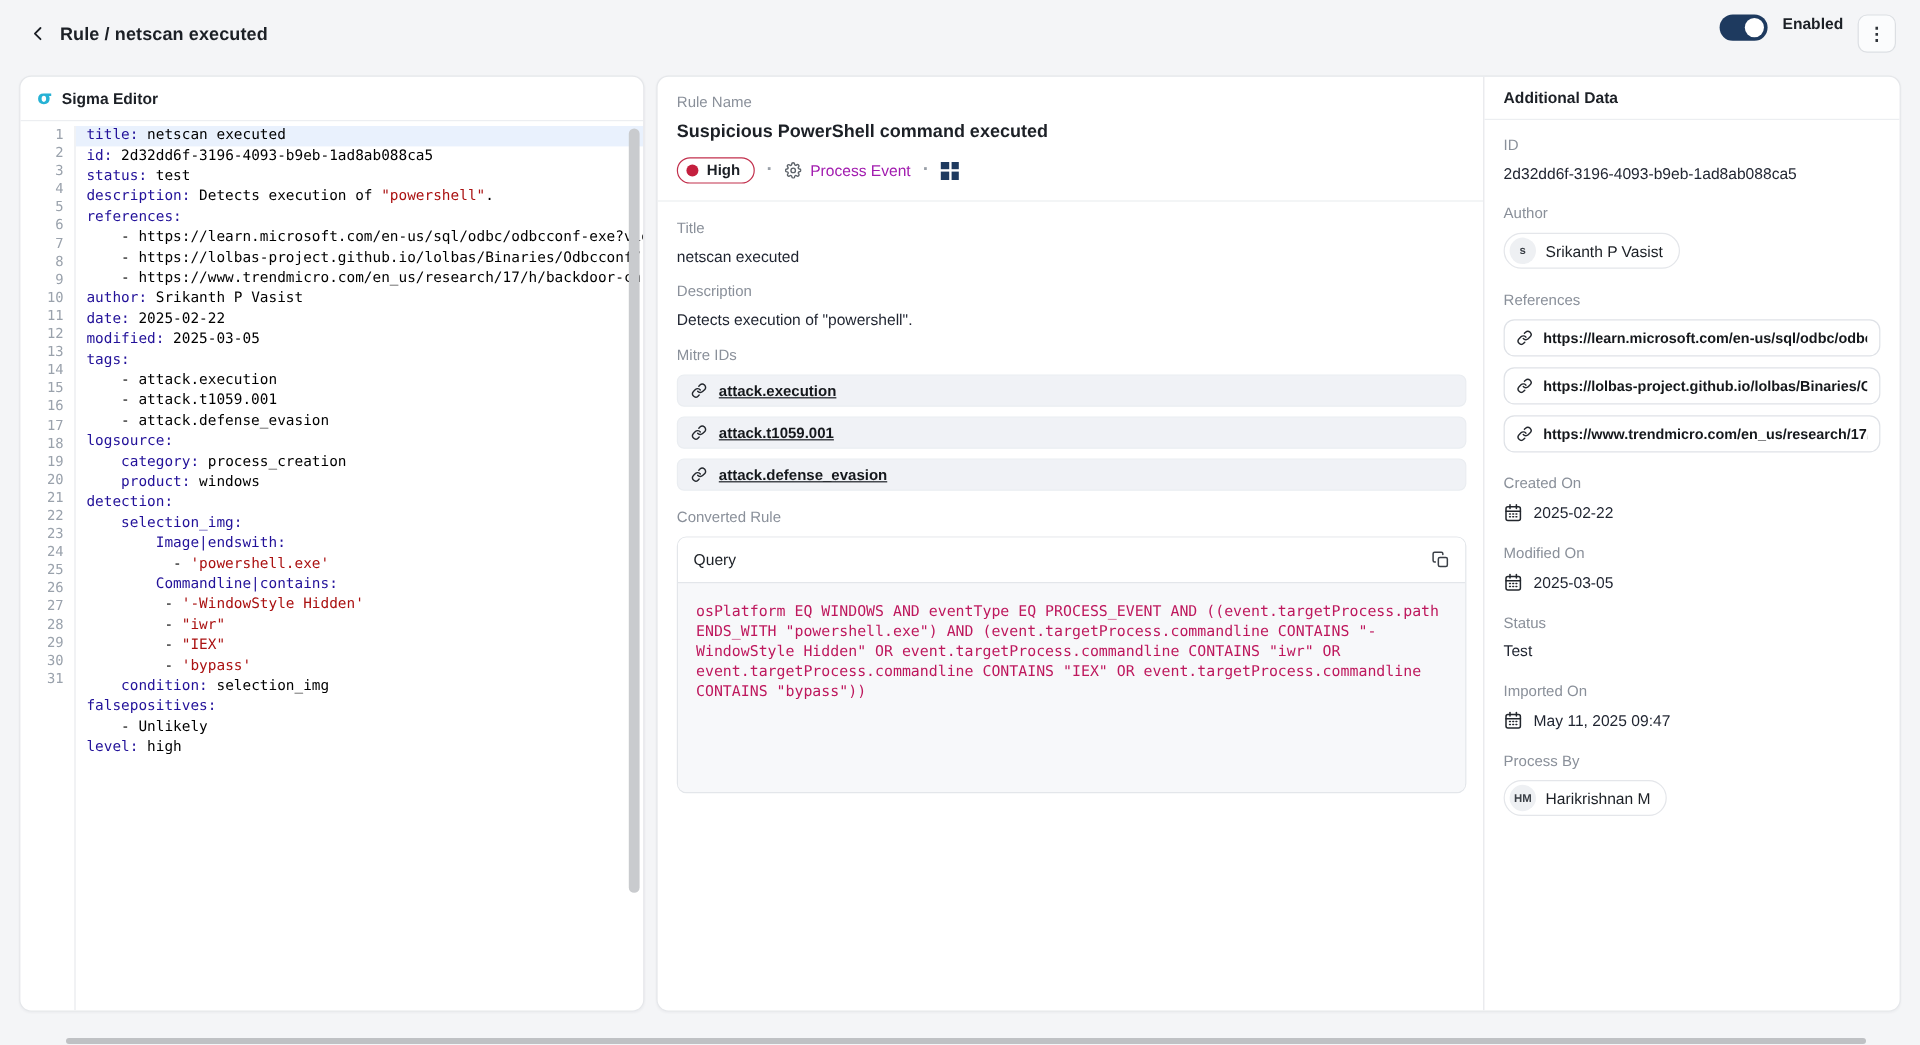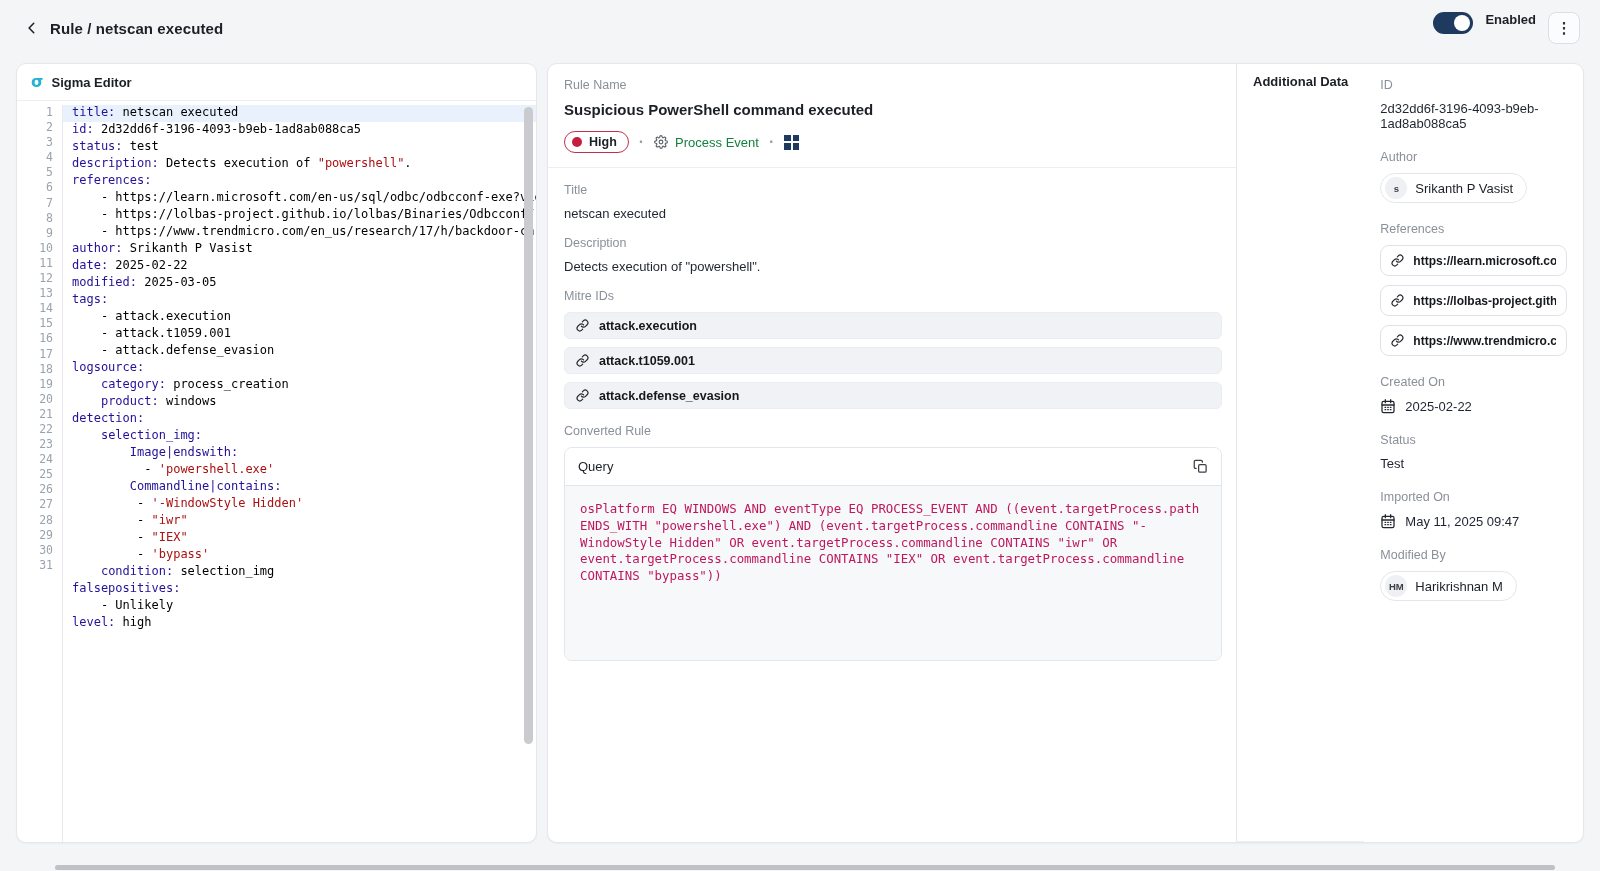--- a/index.html
+++ b/index.html
@@ -39,39 +39,39 @@
   
   .main-card { flex:1; display:flex; }
   .detail-pane { flex:1; padding:14px 14px 0 16px; overflow:hidden; }
   .section-label { font-size:12.5px; color:#8a909a; margin-bottom:9px; }
   .rule-name { font-size:15px; font-weight:700; margin-bottom:13px; }
   .badge-row { display:flex; align-items:center; gap:10px; padding-bottom:14px; }
   .sev-badge { display:inline-flex; align-items:center; gap:7px; height:22px; padding:0 11px 0 7px; border:1px solid #c2304d; border-radius:11px; background:#fff; cursor:default; }
   .sev-dot { width:10px; height:10px; border-radius:50%; background:#c41f3e; }
   .sev-text { font-size:12.5px; font-weight:600; color:#1c2026; }
   .dot-sep::before { content:"·"; color:#9aa0a8; font-weight:700; }
-  .event-type { display:flex; align-items:center; gap:7px; font-size:13px; color:#15803d; }
+  .event-type { display:flex; align-items:center; gap:7px; font-size:13px; color:#a21caf; }
   .gear-icon { color:#5c6269; display:flex; }
   .win-logo { width:15px; height:15px; display:grid; grid-template-columns:1fr 1fr; grid-template-rows:1fr 1fr; gap:1.5px; }
   .win-logo span { background:#1e3a5f; }
   .hdivider { border-top:1px solid #eceef1; margin:0 -14px 0 -16px; }
   .field { margin-top:15px; }
   .field-value { font-size:13px; color:#1f2430; }
-  .mitre-list { margin-top:2px; }
+  .mitre-list { margin-top:2px;text-decoration:underline; }
   .mitre-row { display:flex; align-items:center; gap:10px; height:27px; background:#f0f2f6; border:1px solid #eaedf1; border-radius:6px; padding:0 11px; margin-bottom:8px; cursor:pointer; }
   .mitre-text { font-size:12.5px; font-weight:700; color:#15181c; }
   .link-icon { display:flex; color:#24282e; }
   .query-card { border:1px solid #e3e6ea; border-radius:8px; margin-top:2px; overflow:hidden; }
   .query-header { height:37px; display:flex; align-items:center; justify-content:space-between; padding:0 13px; background:#fff; }
   .query-title { font-size:13px; font-weight:500; color:#1c2026; }
   .copy-btn { display:flex; color:#3a3f46; cursor:pointer; }
   .query-body { background:#f7f8fa; border-top:1px solid #e3e6ea; padding:15px 15px; min-height:175px; }
   .query-text { font-family:"DejaVu Sans Mono", monospace; font-size:12.4px; line-height:16.8px; color:#be185d; white-space:pre-wrap; word-break:break-word; }
   
-  .side-pane { width:347px; flex:none; border-left:1px solid #e5e7ea; display:flex; }
+  .side-pane { width:347px; flex:none; border-left:1px solid #e5e7ea; display:flex; flex-direction:column; }
   .side-header { padding:10px 16px; border-bottom:1px solid #eceef1; font-size:13px; font-weight:700; flex:none; }
   .side-body { padding:14px 16px; overflow:hidden; }
   .side-section { margin-bottom:19px; }
   .side-label { font-size:12.5px; color:#8a909a; margin-bottom:9px; }
   .side-value { font-size:13px; color:#1f2430; }
   .person-chip { display:inline-flex; align-items:center; gap:8px; border:1px solid #e4e6ea; border-radius:16px; padding:3px 13px 3px 4px; background:#fff; }
   .avatar { width:22px; height:22px; border-radius:50%; background:#eef0f3; display:flex; align-items:center; justify-content:center; font-size:9.5px; font-weight:700; color:#3a3f46; }
   .person-name { font-size:13px; font-weight:500; color:#1c2026; }
   .ref-box { display:flex; align-items:center; gap:9px; height:31px; border:1px solid #dfe2e7; border-radius:9px; padding:0 10px; margin-bottom:9px; background:#fff; cursor:pointer; overflow:hidden; }
   .ref-text { font-size:12px; font-weight:700; color:#15181c; white-space:nowrap; overflow:hidden; }
@@ -331,20 +331,40 @@
                   <line x1="15.5" y1="14" x2="16.5" y2="14"></line>
                   <line x1="7.5" y1="17.5" x2="8.5" y2="17.5"></line>
                   <line x1="11.5" y1="17.5" x2="12.5" y2="17.5"></line>
                   <line x1="15.5" y1="17.5" x2="16.5" y2="17.5"></line>
                 </svg>
             </span>
             <span>2025-02-22</span>
           </div>
         </div>
         <div class="side-section">
+          <div class="side-label">Modified On</div>
+          <div class="date-row">
+            <span class="cal-icon">
+              <svg width="16" height="16" viewBox="0 0 24 24" fill="none" stroke="currentColor" stroke-width="1.9" stroke-linecap="round">
+                  <rect x="3" y="5" width="18" height="17" rx="2.5"></rect>
+                  <line x1="8" y1="2.5" x2="8" y2="7"></line>
+                  <line x1="16" y1="2.5" x2="16" y2="7"></line>
+                  <line x1="3" y1="10.5" x2="21" y2="10.5"></line>
+                  <line x1="7.5" y1="14" x2="8.5" y2="14"></line>
+                  <line x1="11.5" y1="14" x2="12.5" y2="14"></line>
+                  <line x1="15.5" y1="14" x2="16.5" y2="14"></line>
+                  <line x1="7.5" y1="17.5" x2="8.5" y2="17.5"></line>
+                  <line x1="11.5" y1="17.5" x2="12.5" y2="17.5"></line>
+                  <line x1="15.5" y1="17.5" x2="16.5" y2="17.5"></line>
+                </svg>
+            </span>
+            <span>2025-03-05</span>
+          </div>
+        </div>
+        <div class="side-section">
           <div class="side-label">Status</div>
           <div class="side-value">Test</div>
         </div>
         <div class="side-section">
           <div class="side-label">Imported On</div>
           <div class="date-row">
             <span class="cal-icon">
               <svg width="16" height="16" viewBox="0 0 24 24" fill="none" stroke="currentColor" stroke-width="1.9" stroke-linecap="round">
                   <rect x="3" y="5" width="18" height="17" rx="2.5"></rect>
                   <line x1="8" y1="2.5" x2="8" y2="7"></line>
@@ -355,21 +375,21 @@
                   <line x1="15.5" y1="14" x2="16.5" y2="14"></line>
                   <line x1="7.5" y1="17.5" x2="8.5" y2="17.5"></line>
                   <line x1="11.5" y1="17.5" x2="12.5" y2="17.5"></line>
                   <line x1="15.5" y1="17.5" x2="16.5" y2="17.5"></line>
                 </svg>
             </span>
             <span>May 11, 2025 09:47</span>
           </div>
         </div>
         <div class="side-section">
-          <div class="side-label">Modified By</div>
+          <div class="side-label">Process By</div>
           <div class="person-chip">
             <span class="avatar">HM</span>
             <span class="person-name">Harikrishnan M</span>
           </div>
         </div>
       </div>
     </div>
 
   </div>
 </div>

